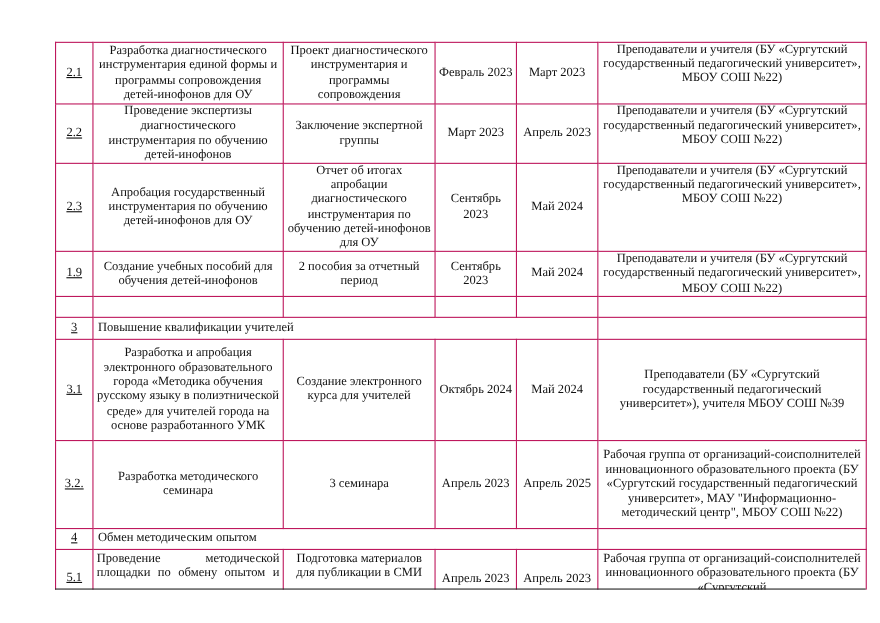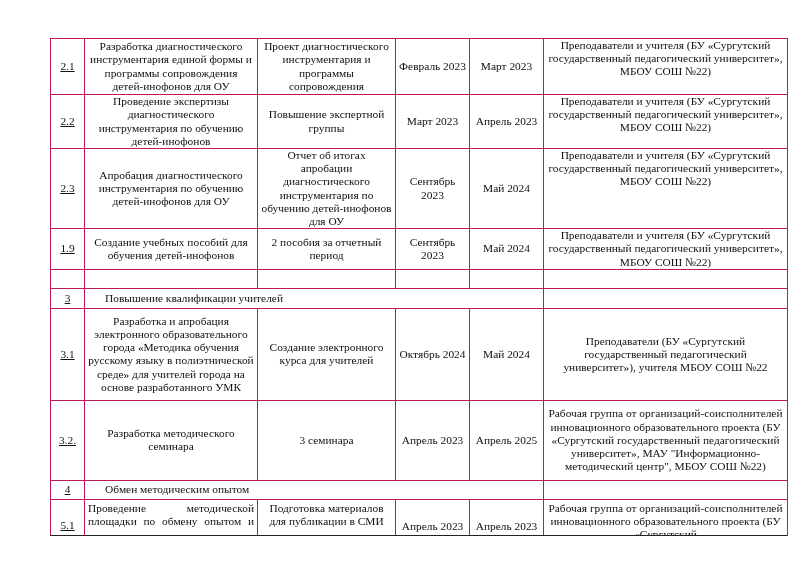--- a/index.html
+++ b/index.html
@@ -2,21 +2,21 @@
 <html><head>
 <meta charset="utf-8">
 <style>
   html, body { margin: 0; padding: 0; background: #ffffff; }
   body { width: 800px; height: 566px; position: relative; overflow: hidden;
          font-family: "Liberation Serif", "DejaVu Serif", serif; color: #111; }
   table.doc { position: absolute; left: 50px; top: 38px; width: 737px;
               border-collapse: collapse; table-layout: fixed; font-size: 11.4px; line-height: 13.2px; }
   table.doc td { border: 1px solid #be185d; padding: 0 3px; text-align: center; vertical-align: middle; overflow: hidden; }
   table.doc td.num { padding: 0; text-decoration: underline; }
-  table.doc td.sec { text-align: left; padding-left: 20px; }
+  table.doc td.sec { text-align: left; padding-left: 4px; }
   table.doc td.just { text-align: justify; text-align-last: justify; }
   .cut { position: absolute; left: 0; top: 536px; width: 800px; height: 30px; background: #fff; }
   tr.r21 { height: 56px; } tr.r22 { height: 54px; } tr.r23 { height: 80px; } tr.r24 { height: 39px; }
   tr.rempty { height: 19px; } tr.rsec3 { height: 20px; } tr.r31 { height: 92px; } tr.r32 { height: 80px; }
   tr.rsec4 { height: 19px; } tr.r41 { height: 52px; }
   tr.r41 td { vertical-align: top; padding-top: 2px; }
 </style>
 </head>
 <body>
 
@@ -34,28 +34,28 @@
       <td class="num">2.1</td>
       <td>Разработка диагностического инструментария единой формы и программы сопровождения детей-инофонов для ОУ</td>
       <td>Проект диагностического инструментария и программы сопровождения</td>
       <td>Февраль 2023</td>
       <td>Март 2023</td>
       <td style="vertical-align:top">Преподаватели и учителя (БУ «Сургутский государственный педагогический университет», МБОУ СОШ №22)</td>
     </tr>
     <tr class="r22">
       <td class="num">2.2</td>
       <td>Проведение экспертизы диагностического инструментария по обучению детей-инофонов</td>
-      <td>Повышение экспертной группы</td>
+      <td>Заключение экспертной группы</td>
       <td>Март 2023</td>
       <td>Апрель 2023</td>
       <td style="vertical-align:top">Преподаватели и учителя (БУ «Сургутский государственный педагогический университет», МБОУ СОШ №22)</td>
     </tr>
     <tr class="r23">
       <td class="num">2.3</td>
-      <td>Апробация диагностического инструментария по обучению детей-инофонов для ОУ</td>
+      <td>Апробация государственный инструментария по обучению детей-инофонов для ОУ</td>
       <td>Отчет об итогах апробации диагностического инструментария по обучению детей-инофонов для ОУ</td>
       <td>Сентябрь 2023</td>
       <td>Май 2024</td>
       <td style="vertical-align:top">Преподаватели и учителя (БУ «Сургутский государственный педагогический университет», МБОУ СОШ №22)</td>
     </tr>
     <tr class="r24">
       <td class="num">1.9</td>
       <td>Создание учебных пособий для обучения детей-инофонов</td>
       <td>2 пособия за отчетный период</td>
       <td>Сентябрь 2023</td>
@@ -74,21 +74,21 @@
       <td class="num">3</td>
       <td class="sec" colspan="4">Повышение квалификации учителей</td>
       <td></td>
     </tr>
     <tr class="r31">
       <td class="num">3.1</td>
       <td>Разработка и апробация электронного образовательного города «Методика обучения русскому языку в полиэтнической среде» для учителей города на основе разработанного УМК</td>
       <td>Создание электронного курса для учителей</td>
       <td>Октябрь 2024</td>
       <td>Май 2024</td>
-      <td>Преподаватели (БУ «Сургутский государственный педагогический университет»), учителя МБОУ СОШ №22</td>
+      <td>Преподаватели (БУ «Сургутский государственный педагогический университет»), учителя МБОУ СОШ №39</td>
     </tr>
     <tr class="r32">
       <td class="num">3.2.</td>
       <td>Разработка методического семинара</td>
       <td>3 семинара</td>
       <td>Апрель 2023</td>
       <td>Апрель 2025</td>
       <td>Рабочая группа от организаций-соисполнителей инновационного образовательного проекта (БУ «Сургутский государственный педагогический университет», МАУ "Информационно-методический центр", МБОУ СОШ №22)</td>
     </tr>
     <tr class="rsec4">

